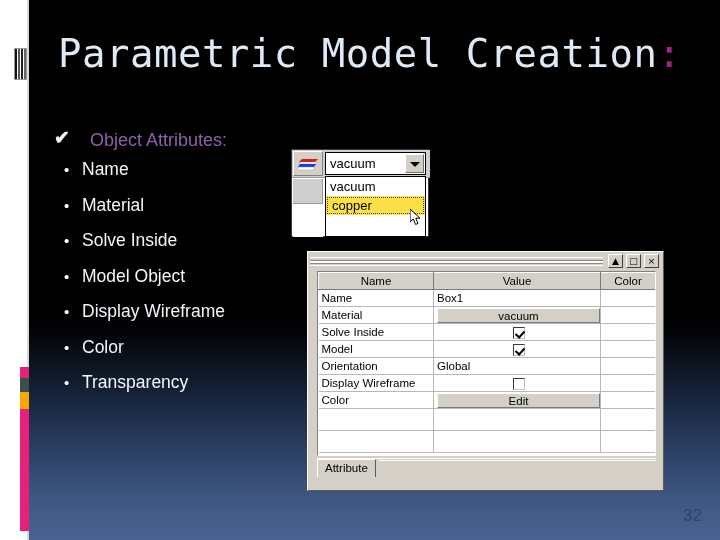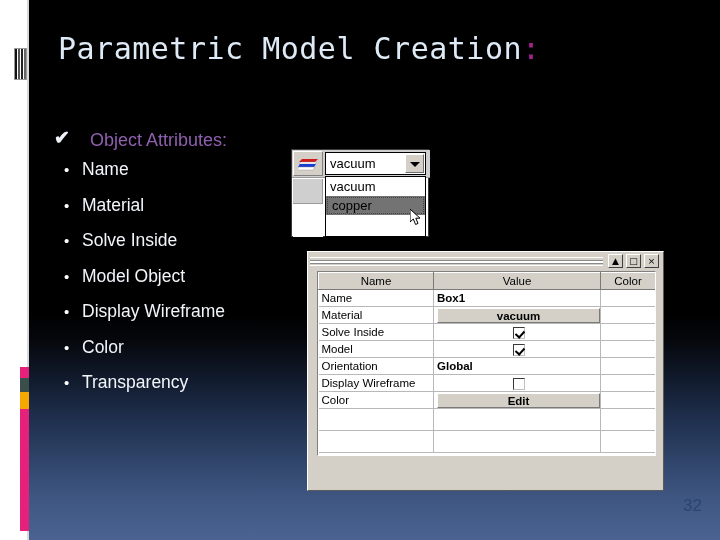--- a/index.html
+++ b/index.html
@@ -63,21 +63,21 @@
   .chip-pink-top   { top: 367px; height: 11px; background: #e5217c; }
   .chip-dark       { top: 378px; height: 14px; background: #3b4e4a; }
   .chip-orange     { top: 392px; height: 17px; background: #f5a800; }
   .chip-pink-long  { top: 409px; height: 122px; background: #e5217c; }
 
   
   .slide-title {
     position: absolute;
     left: 58px; top: 31px;
     font-family: "DejaVu Sans Mono", "Liberation Mono", monospace;
-    font-size: 30px;
+    font-size: 39px;
     letter-spacing: 0.5px;
     color: #dfeaf7;
     white-space: nowrap;
   }
   .slide-title .colon { color: #a3228e; }
 
   
   .body-list {
     position: absolute;
     left: 52px; top: 129px;
@@ -203,21 +203,21 @@
   }
   .cbo-opt {
     height: 19px;
     font-size: 13px;
     line-height: 19px;
     padding-left: 4px;
     color: #000;
     white-space: nowrap;
   }
   .cbo-opt.sel {
-    background: #737373;
+    background: #fde047;
     outline: 1px dotted #444;
     outline-offset: -2px;
     padding-left: 6px;
   }
   .cursor-arrow {
     position: absolute;
     left: 118px; top: 59px;
     width: 12px; height: 18px;
     pointer-events: none;
   }
@@ -299,21 +299,21 @@
   table.grid td {
     height: 17px;
     border-right: 1px solid #b8b8b8;
     border-bottom: 1px solid #b8b8b8;
     padding: 0 0 0 3px;
     background: #ffffff;
     vertical-align: middle;
     overflow: hidden;
     white-space: nowrap;
   }
-  td.c-val { padding: 0 1px; font-weight: bold; }
+  td.c-val { padding: 0 1px; }
   td.c-unit { }
   .cell-btn {
     display: block;
     width: 100%;
     height: 15px;
     line-height: 14px;
     text-align: center;
     background: #d4d0c8;
     border: 1px solid #ffffff;
     border-right-color: #7a7a7a;
@@ -365,21 +365,21 @@
     position: absolute;
     left: 62px; top: 1px;
     right: 0; height: 17px;
     background: #d4d0c8;
     border-top: 1px solid #ffffff;
   }
 
   
   .page-num {
     position: absolute;
-    right: 18px; bottom: 24px;
+    right: 18px; bottom: 14px;
     font-size: 17px;
     color: #2c4472;
     font-family: "Liberation Sans", sans-serif;
   }
 </style>
 </head>
 <body>
 
 <div id="slide">
 
@@ -539,17 +539,21 @@
           </tr>
           <tr class="grid-filler">
             <td style="height:22px"></td>
             <td></td>
             <td></td>
           </tr>
         </tbody>
       </table>
     </div>
 
+    <div class="tabstrip">
+      <div class="tabstrip-rest"></div>
+      <div class="tab">Attribute</div>
+    </div>
   </div>
 
   <div class="page-num">32</div>
 
 </div>
 
 </body></html>

